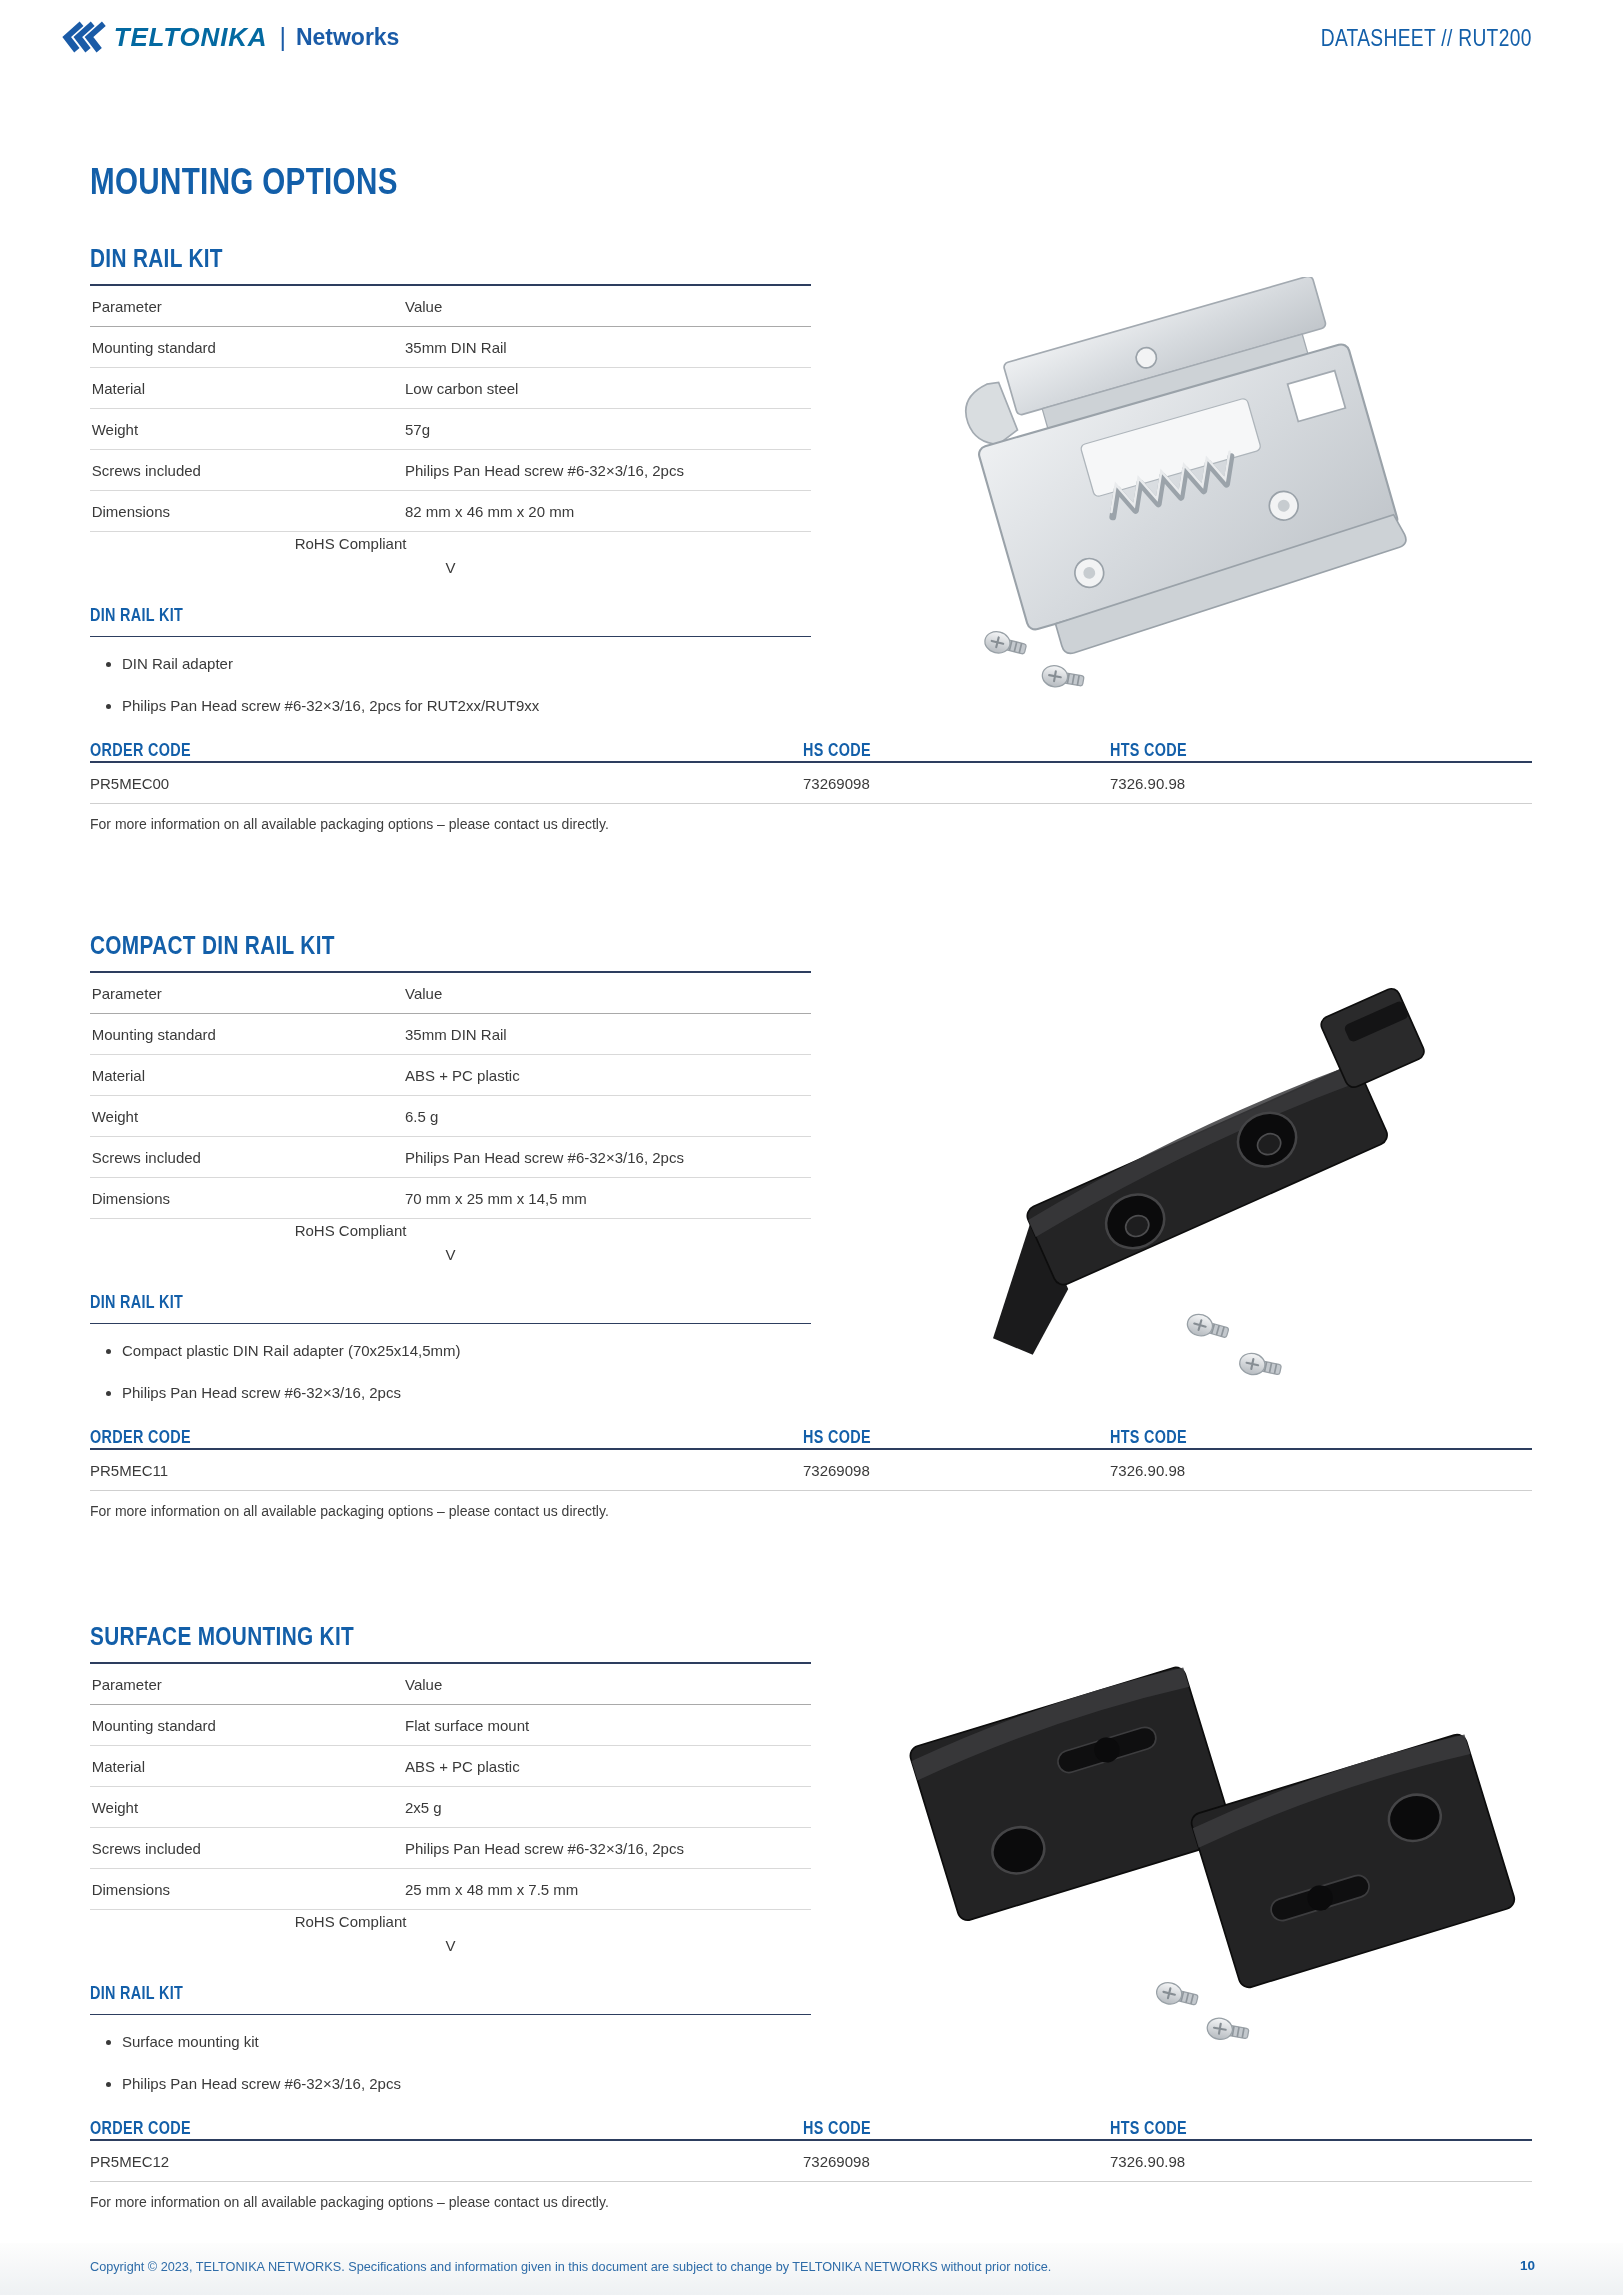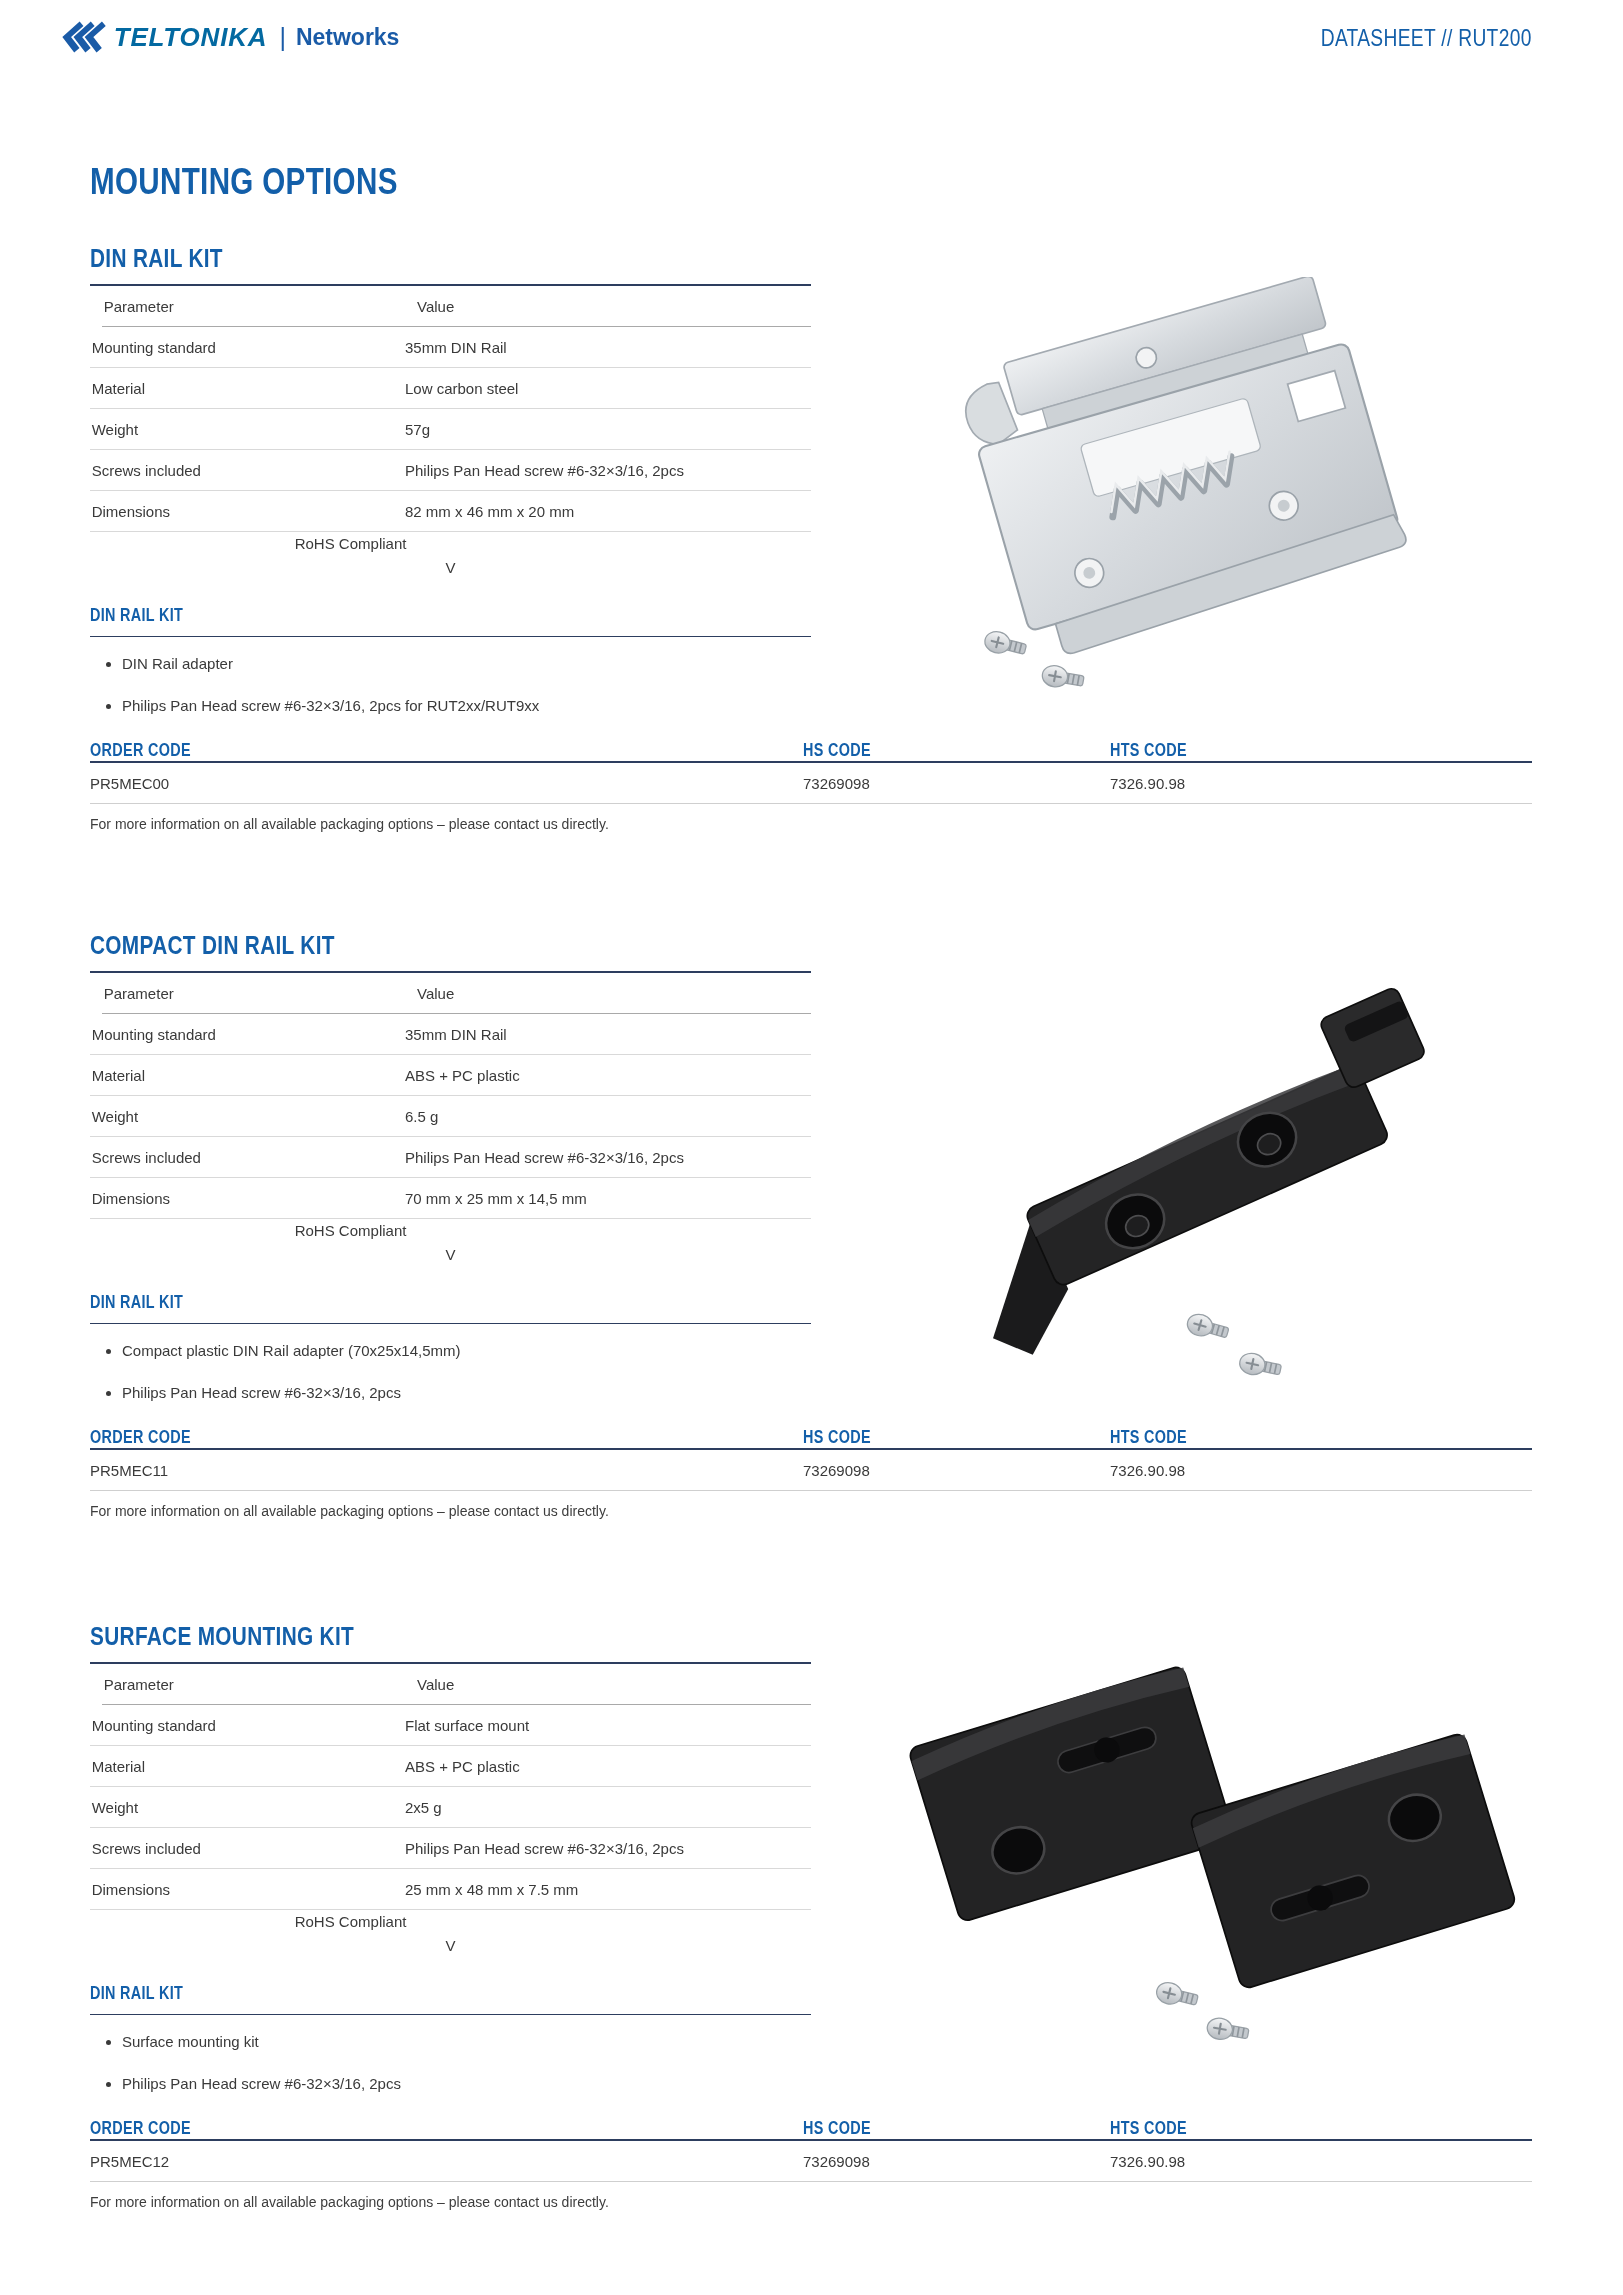--- a/index.html
+++ b/index.html
@@ -19,21 +19,21 @@
 
   .page-title { position:absolute; left:90px; top:161px; font-size:37px; font-weight:700; color:#135fa9; }
 
   .section { position:absolute; left:90px; width:1442px; }
   .s1 { top:243px; } .s2 { top:930px; } .s3 { top:1621px; }
 
   .section-title { font-size:26px; font-weight:700; color:#135fa9; margin-bottom:10px; }
 
   .param-table { width:721px; border-top:2.5px solid #2d3e5f; }
   .t-row { display:flex; align-items:center; min-height:41px; border-bottom:0.8px solid #d9d9d9; font-size:15px; }
-  .t-row.header-row { border-bottom:0.8px solid #a9a9a9;margin-left:12px; }
+  .t-row.header-row { border-bottom:0.8px solid #a9a9a9; }
   .t-row:last-child { border-bottom:none;flex-direction:column; }
   .cell-p { width:315px; padding:3.4px 8.5px 3.4px 1.7px; }
   .cell-v { flex:1; padding:3.4px 0; }
 
   .kit { margin-top:25px; width:721px; }
   .kit-title { font-size:18px; font-weight:700; color:#135fa9; padding-bottom:10px; border-bottom:1.7px solid #2d3e5f; }
   .kit-bullets { margin:18.6px 0 0 32px; }
   .kit-bullets li { font-size:15px; margin-bottom:23px; line-height:18.6px; }
 
   .order-table { margin-top:25px; width:1442px; }
@@ -331,15 +331,19 @@
         <path d="M445 220 q170 -24 340 -12 l0 24 q-170 -12 -340 12 z" fill="#3b3b3d" opacity=".85"></path>
         <ellipse cx="700" cy="285" rx="31" ry="27" fill="#0b0b0c" stroke="#454547" stroke-width="3"></ellipse>
         <rect x="505" y="330" width="120" height="26" rx="13" fill="#0f0f10" stroke="#3d3d3f" stroke-width="2"></rect>
         <circle cx="565" cy="343" r="15" fill="#0b0b0c"></circle>
       </g>
       <use href="#screw" transform="translate(395,468) rotate(14)"></use>
       <use href="#screw" transform="translate(455,510) rotate(10)"></use>
     </svg>
   </div>
 
+  <div class="footer-bar">
+    <div class="footer-copy">Copyright © 2023, TELTONIKA NETWORKS. Specifications and information given in this document are subject to change by TELTONIKA NETWORKS without prior notice.</div>
+    <div class="footer-page">10</div>
+  </div>
 
 </div>
 
 
 </body></html>

